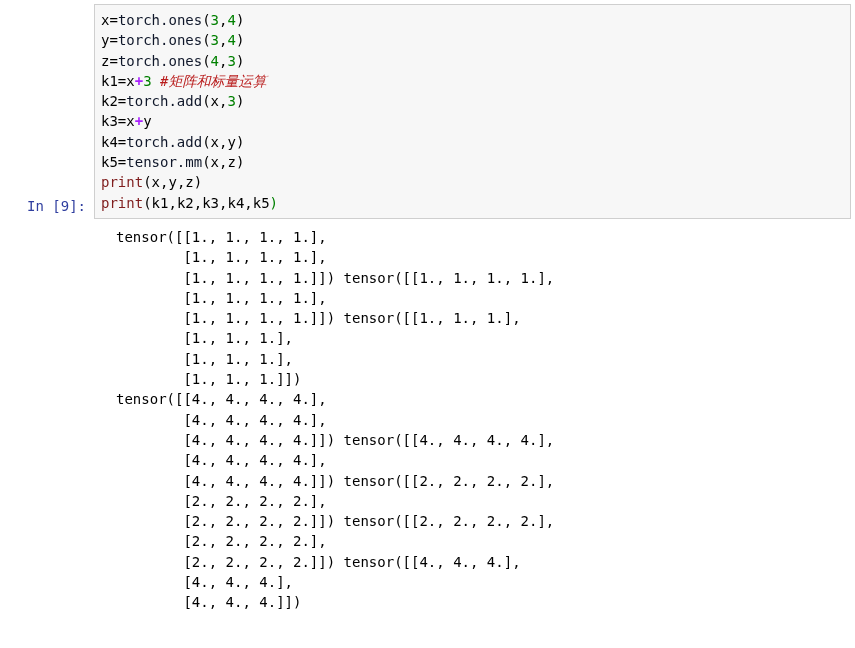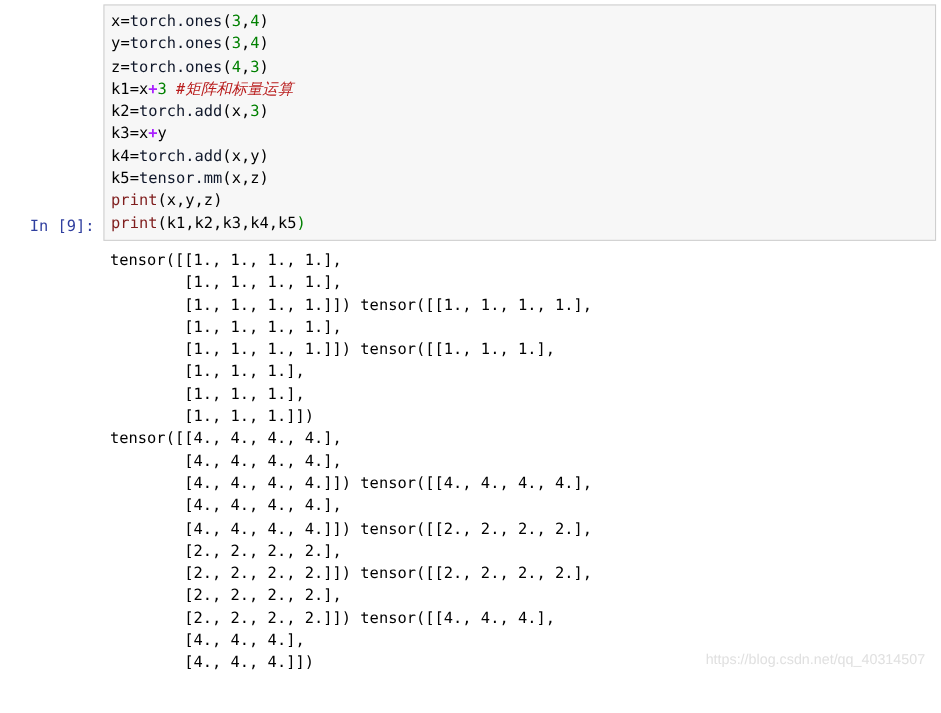--- a/index.html
+++ b/index.html
@@ -31,20 +31,21 @@
       flex: 1;
       background: #f7f7f7;
       border: 1px solid #cfcfcf;
       padding: 5px 6px;
       line-height: 1.45;
       white-space: pre;
       font-family: Menlo, Monaco, Consolas, monospace;
     }
     .output-row {
       display: flex;
+      gap: 16px;
     }
     .output-prompt {
       width: 90px;
       min-width: 90px;
     }
     .output-area {
       flex: 1;
       padding: 8px 6px 5px 6px;
       line-height: 1.45;
       white-space: pre;
@@ -100,14 +101,14 @@
 tensor([[4., 4., 4., 4.],
         [4., 4., 4., 4.],
         [4., 4., 4., 4.]]) tensor([[4., 4., 4., 4.],
         [4., 4., 4., 4.],
         [4., 4., 4., 4.]]) tensor([[2., 2., 2., 2.],
         [2., 2., 2., 2.],
         [2., 2., 2., 2.]]) tensor([[2., 2., 2., 2.],
         [2., 2., 2., 2.],
         [2., 2., 2., 2.]]) tensor([[4., 4., 4.],
         [4., 4., 4.],
-        [4., 4., 4.]])</span><div class="watermark">https://blog.csdn.net/qq_40314507</div></div>
+        [4., 4., 4.]])</span></div>
 </div>
 
 </body></html>

